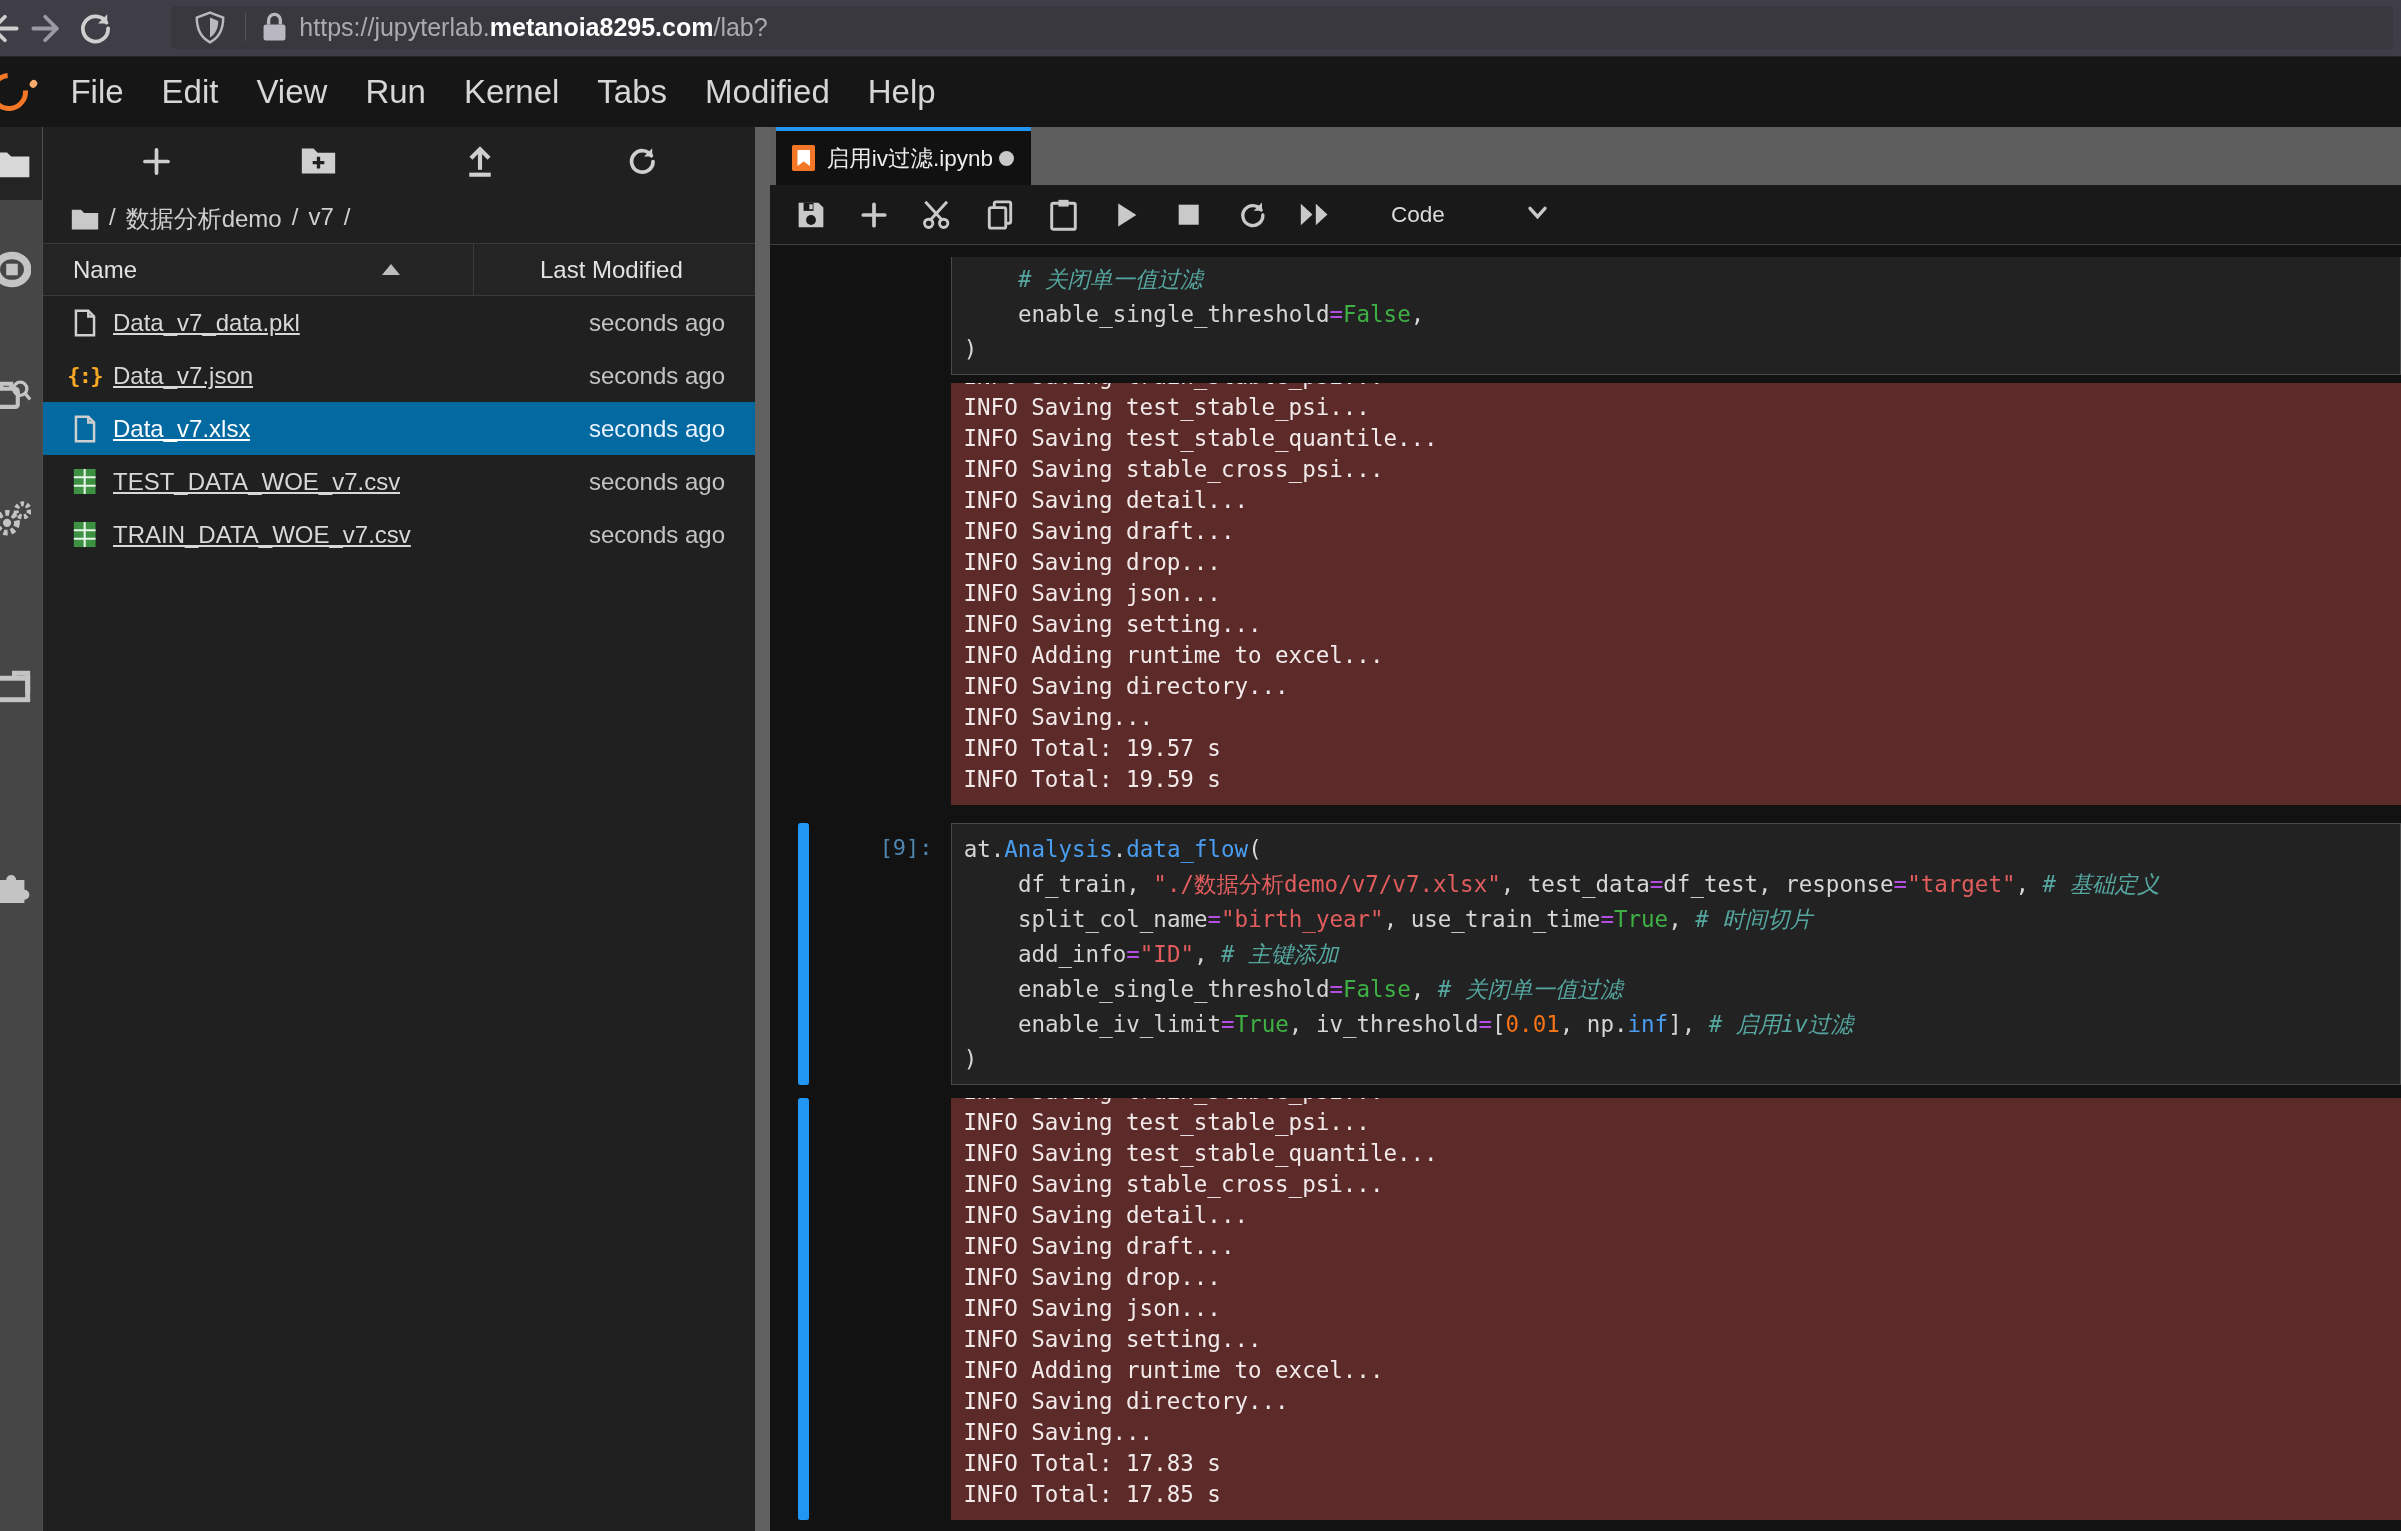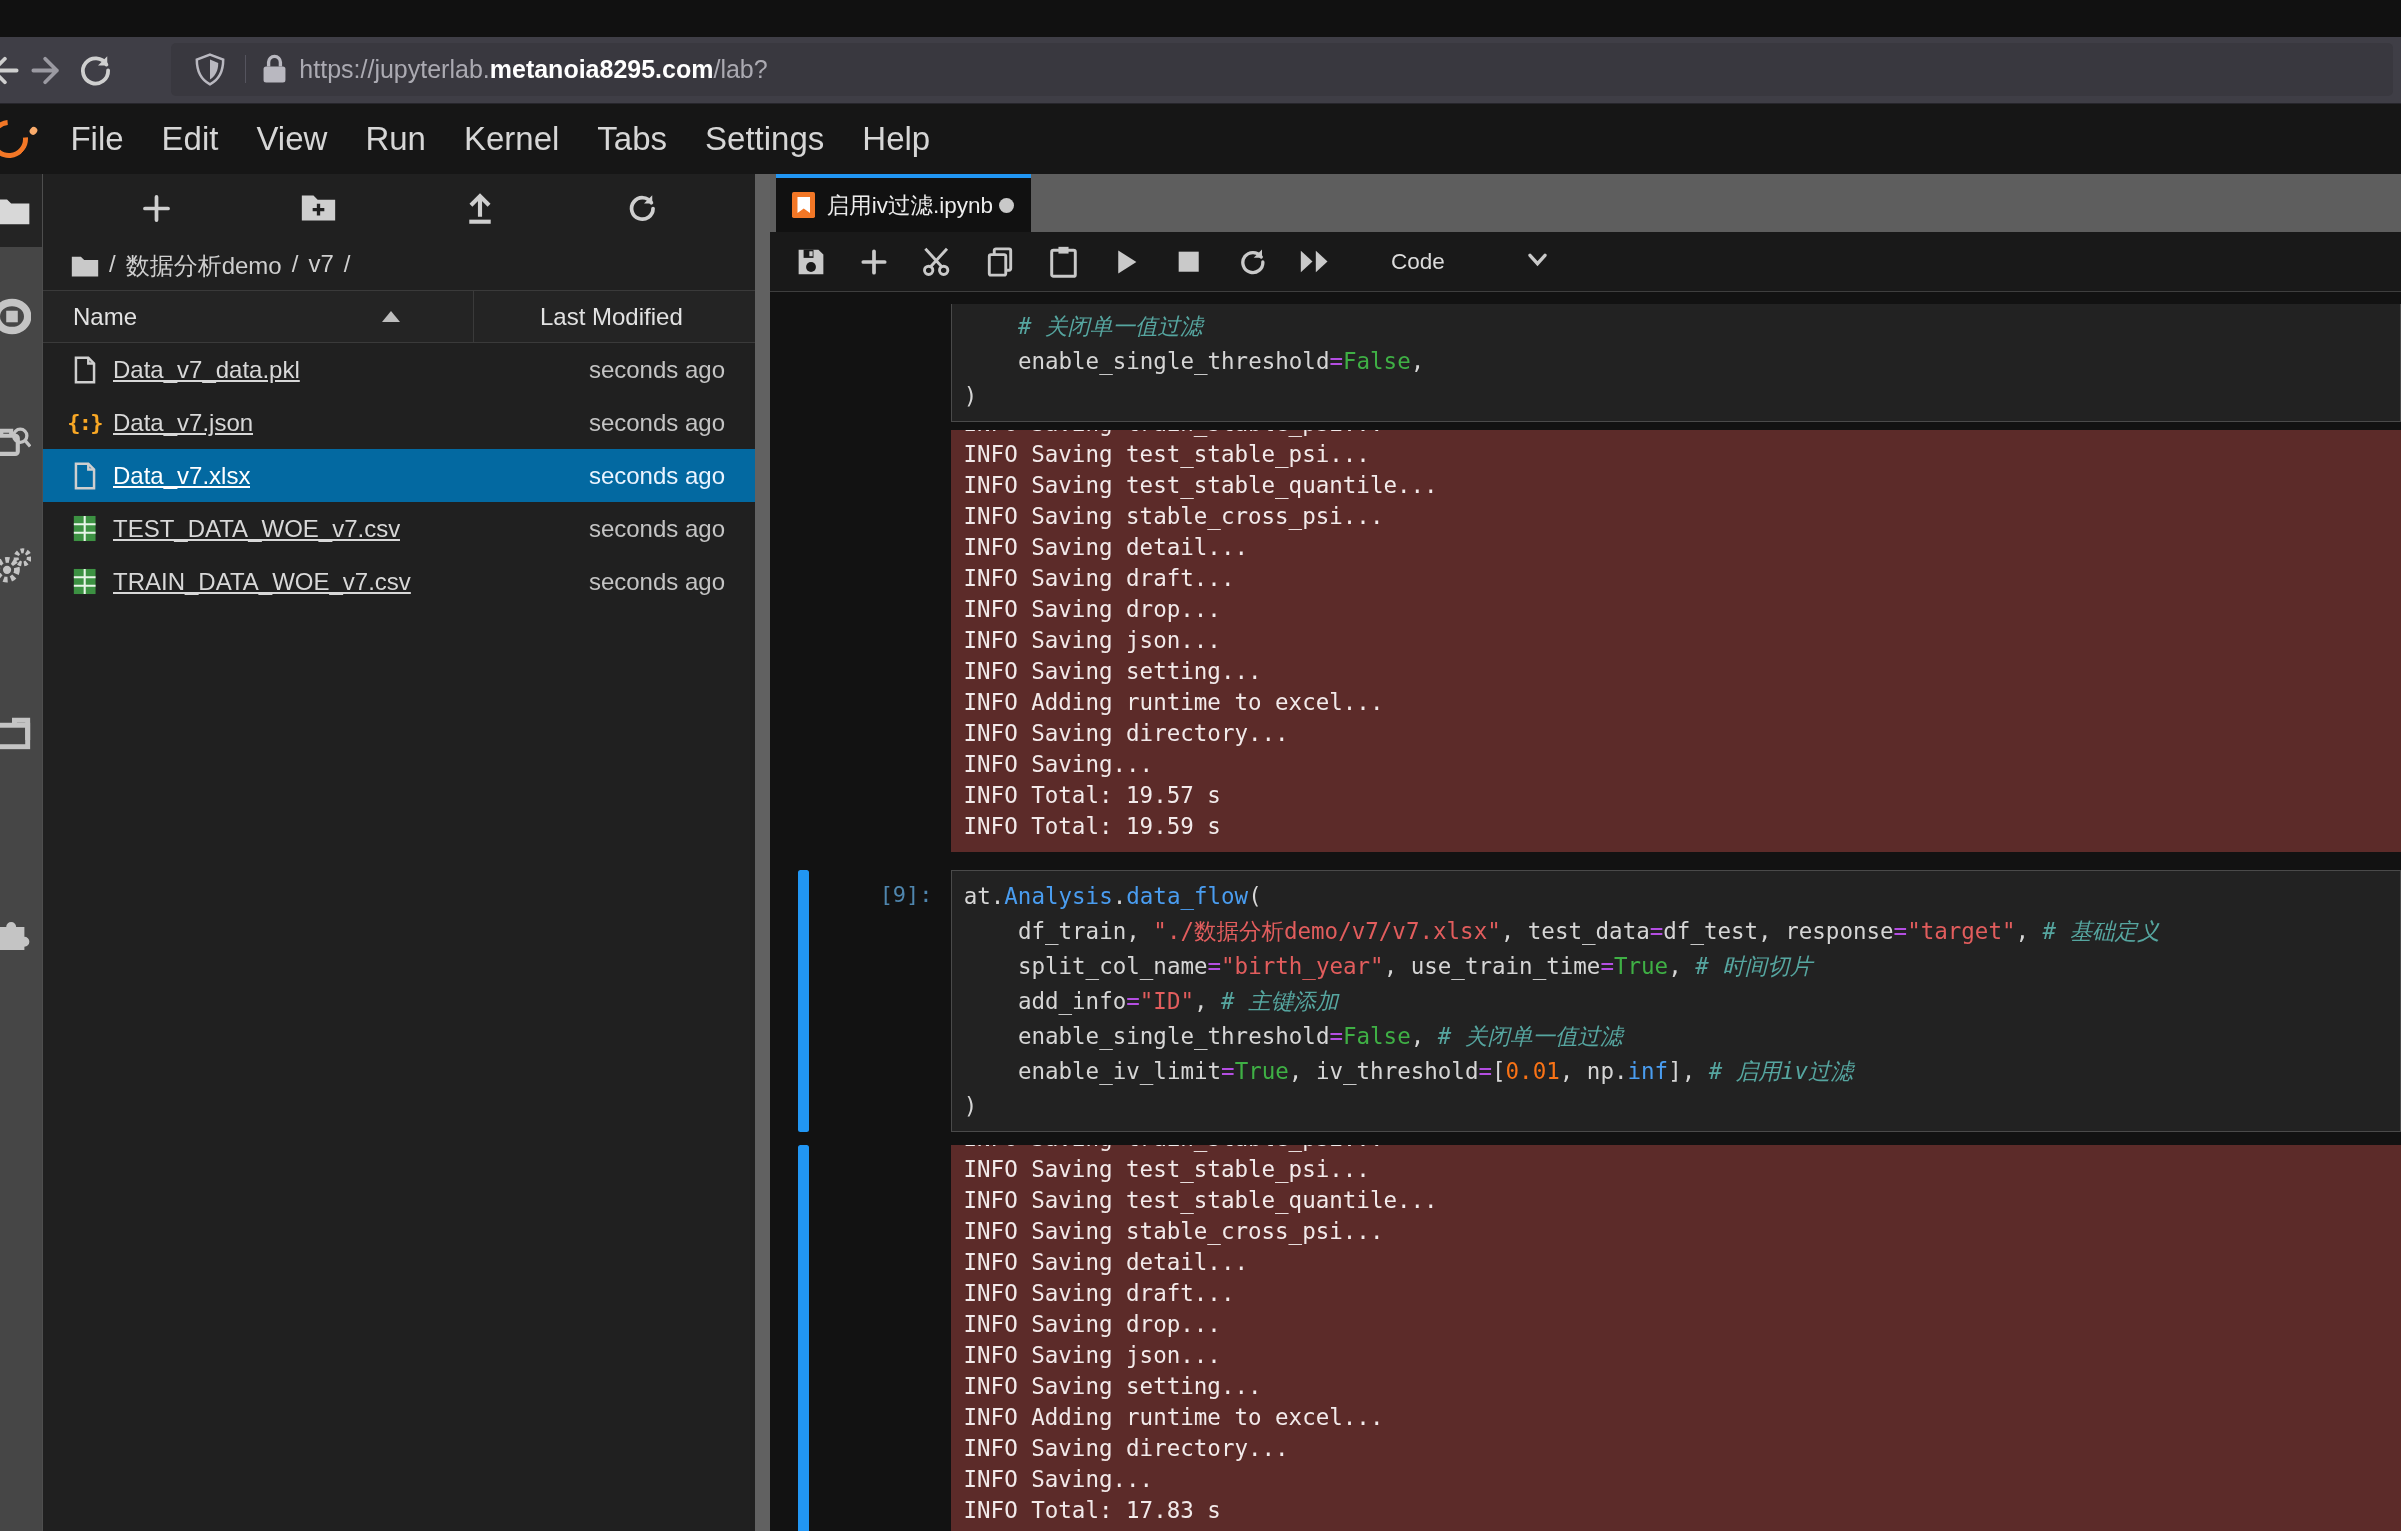--- a/index.html
+++ b/index.html
@@ -1,19 +1,19 @@
 <!DOCTYPE html>
 <html style="font-size:13.4px"><head>
 <meta charset="utf-8">
 <style>
   * { margin:0; padding:0; box-sizing:border-box; }
   html,body { width:2401px; height:1531px; overflow:hidden; background:#111; font-family:"Liberation Sans", sans-serif; }
 
   
-  .browser-bar { height:67px; background:#3f3e46; display:flex; align-items:center; border-bottom:1.7px solid #26252b; position:relative;margin-top:37px; }
+  .browser-bar { height:57px; background:#3f3e46; display:flex; align-items:center; border-bottom:1.7px solid #26252b; position:relative; }
   .bicon { color:#cfcfcf; display:flex; align-items:center; justify-content:center; width:47px; height:47px; flex:0 0 auto; }
   .bicon svg { display:block; }
   .back-cut { margin-left:-22px; }
   .url-field { position:absolute; left:171px; right:8.3px; top:5.8px; bottom:7.5px; background:#39383f; border-radius:5px; display:flex; align-items:center; }
   .url-shield { margin-left:15px; }
   .url-div { width:1.7px; height:28px; background:#55545e; margin:0 11.7px; }
   .url-text { font-size:25px; color:#abaab2; white-space:nowrap; }
   .url-text b { color:#ffffff; font-weight:bold; }
 
   
@@ -127,21 +127,21 @@
 
 <div class="menubar">
   <span class="logo"></span>
   <div id="menu" style="display:flex;">
       <div class="menu-item">File</div>
       <div class="menu-item">Edit</div>
       <div class="menu-item">View</div>
       <div class="menu-item">Run</div>
       <div class="menu-item">Kernel</div>
       <div class="menu-item">Tabs</div>
-      <div class="menu-item">Settings</div>
+      <div class="menu-item">Modified</div>
       <div class="menu-item">Help</div>
     </div>
 </div>
 
 <div class="workspace">
 
   <div class="activity-bar">
     <div class="ab-active">
       <span class="ab-icon">
         <svg width="38" height="30" viewBox="0 0 46 36">

